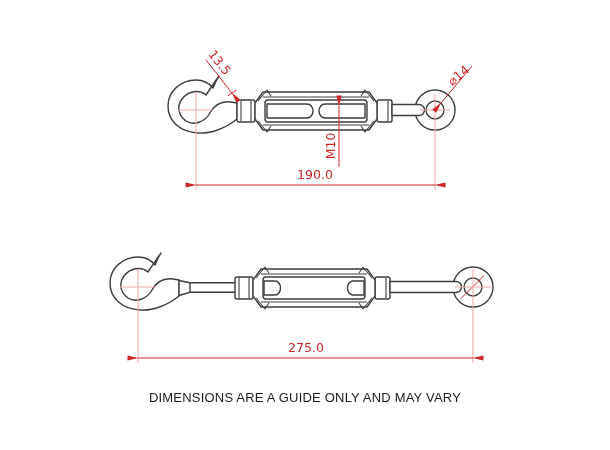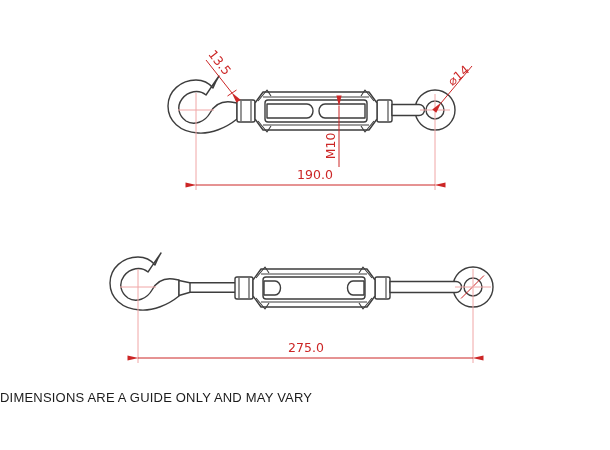--- a/index.html
+++ b/index.html
@@ -20,20 +20,21 @@
     fill:#cc2626;
     font-family:"DejaVu Sans","Liberation Sans",sans-serif;
     font-size:12.5px;
   }
   
   .cl{stroke:#f0a6a6;stroke-width:1;fill:none;}
   .footer-note{
     position:absolute;
     left:0;right:0;
     top:390px;
+    text-align:center;
     font-size:13px;
     letter-spacing:.2px;
     color:#1c1c1c;
     font-family:"Liberation Sans",sans-serif;
   }
 </style>
 </head>
 <body>
 
 <div class="canvas">

